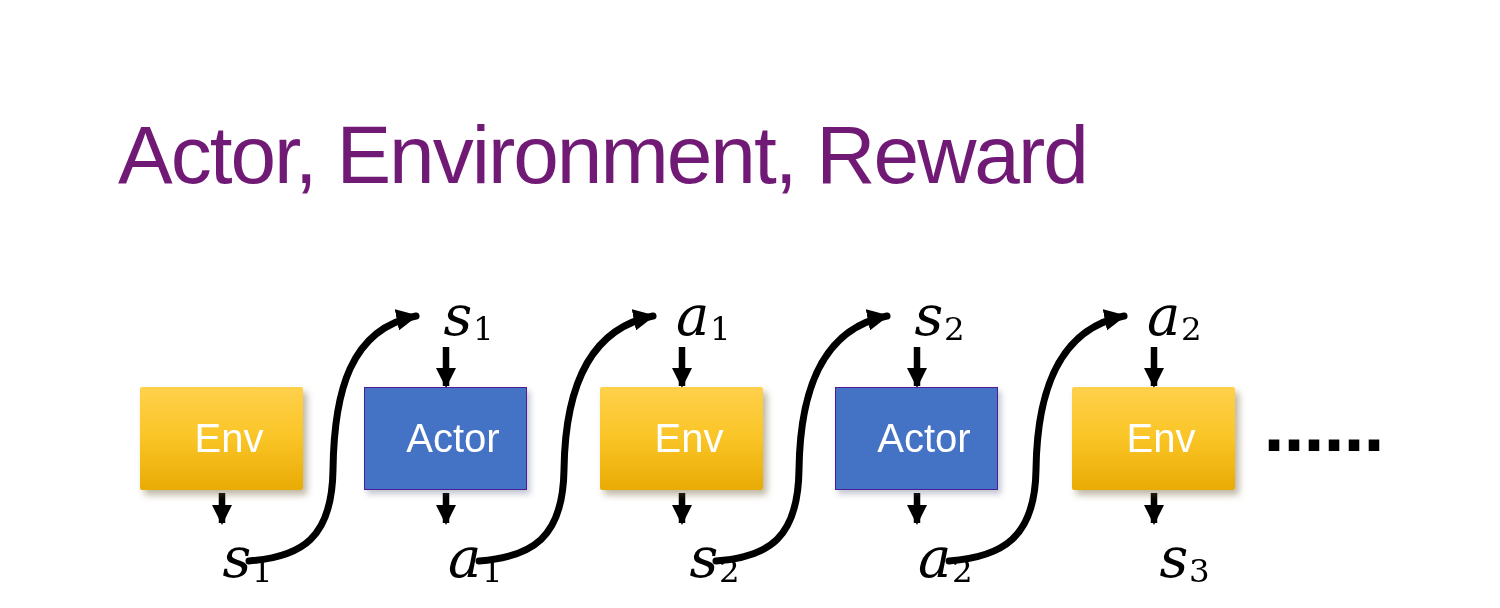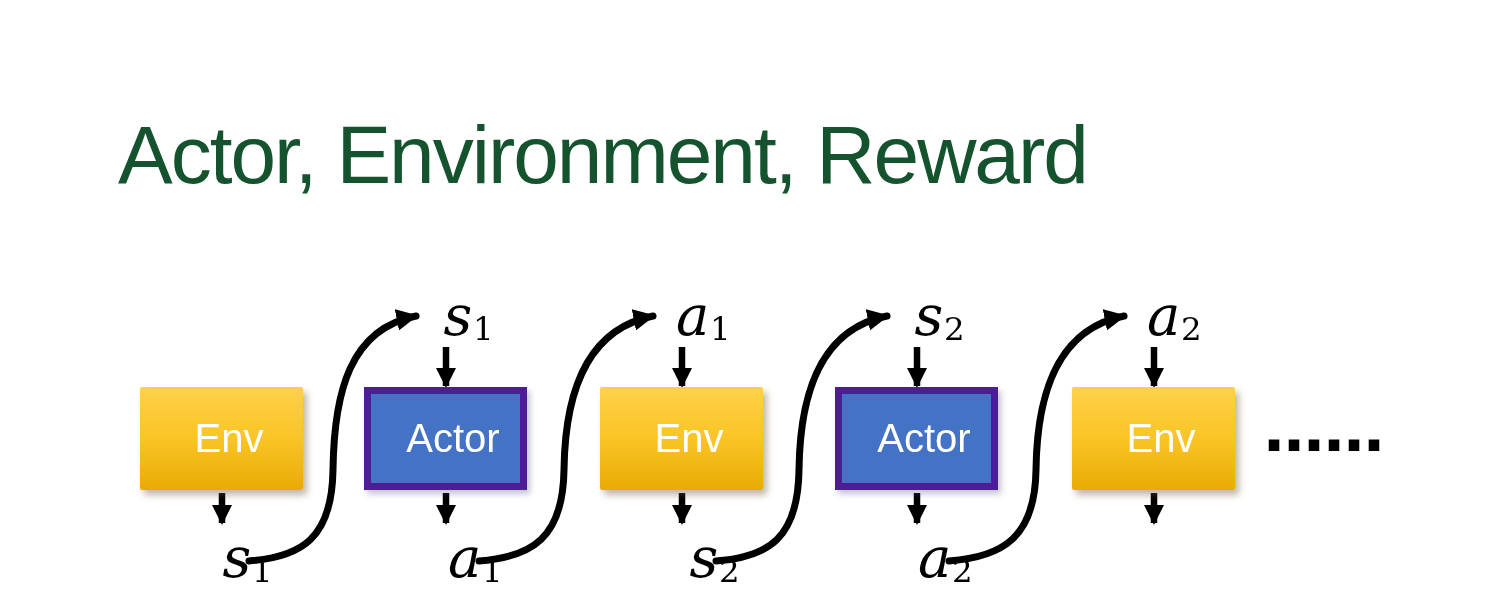--- a/index.html
+++ b/index.html
@@ -11,21 +11,21 @@
     overflow: hidden;
     font-family: "Liberation Sans", sans-serif;
   }
   .slide-title {
     position: absolute;
     left: 118px;
     top: 110px;
     font-size: 82px;
     font-weight: 300;
     letter-spacing: -2px;
-    color: #14532d;
+    color: #701a75;
     white-space: nowrap;
     line-height: 1.1;
   }
   .arrow-layer {
     position: absolute;
     left: 0; top: 0;
     width: 1500px; height: 608px;
     z-index: 1;
   }
   .box {
@@ -42,21 +42,21 @@
     box-sizing: border-box;
     padding-left: 15px;
   }
   .box.env {
     background: linear-gradient(180deg, #FFD14C 0%, #FAC527 48%, #E9AB05 100%);
     box-shadow: 4px 5px 7px rgba(110, 95, 50, 0.45);
     border-radius: 2px;
   }
   .box.actor {
     background: #4472C4;
-    border: 7px solid #4c1d95;
+    border: 1px solid #4c1d95;
     box-shadow: 3px 4px 6px rgba(80, 90, 120, 0.35);
   }
   .mlab {
     position: absolute;
     width: 92px;
     text-align: right;
     z-index: 2;
     font-family: "DejaVu Serif", serif;
     font-style: italic;
     font-size: 56px;
@@ -151,16 +151,19 @@
   </div>
   <div class="mlab bottomrow" style="left:410px">
     <span>a</span><span class="msub">1</span>
   </div>
   <div class="mlab bottomrow" style="left:647px">
     <span>s</span><span class="msub">2</span>
   </div>
   <div class="mlab bottomrow" style="left:880px">
     <span>a</span><span class="msub">2</span>
   </div>
+  <div class="mlab bottomrow" style="left:1117px">
+    <span>s</span><span class="msub">3</span>
+  </div>
 
   <div class="ellipsis-dots">……</div>
 
 </div>
 
 </body></html>

